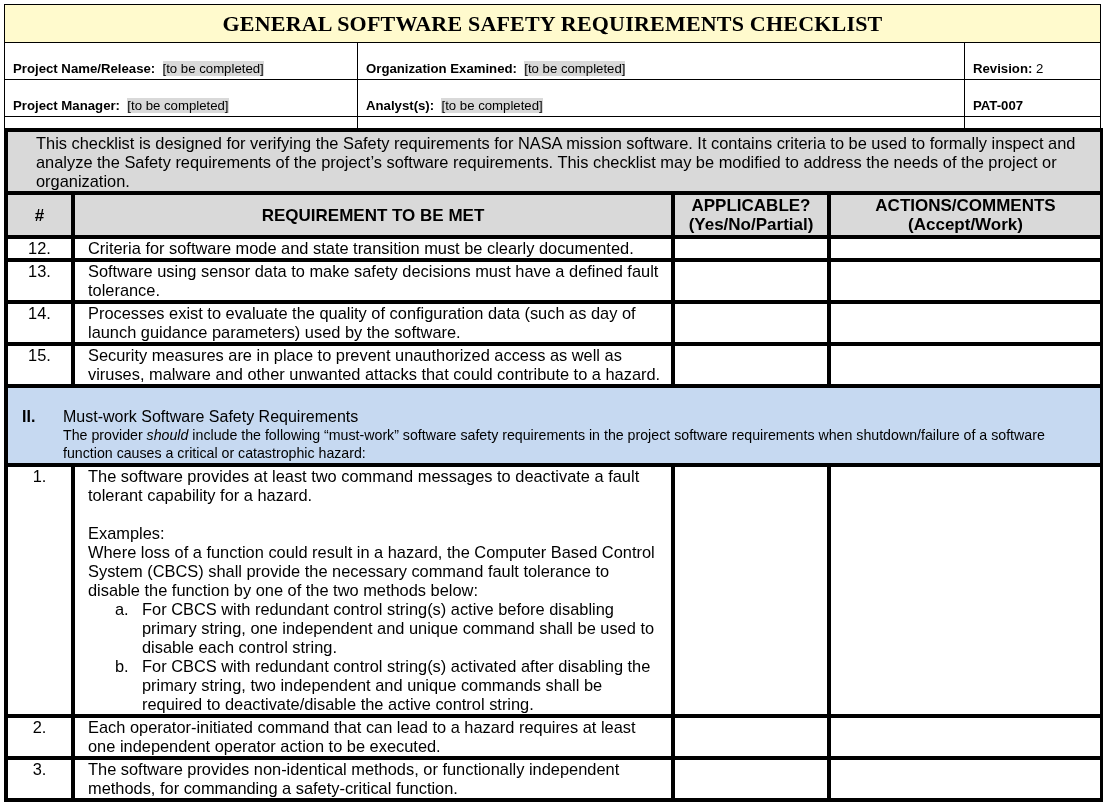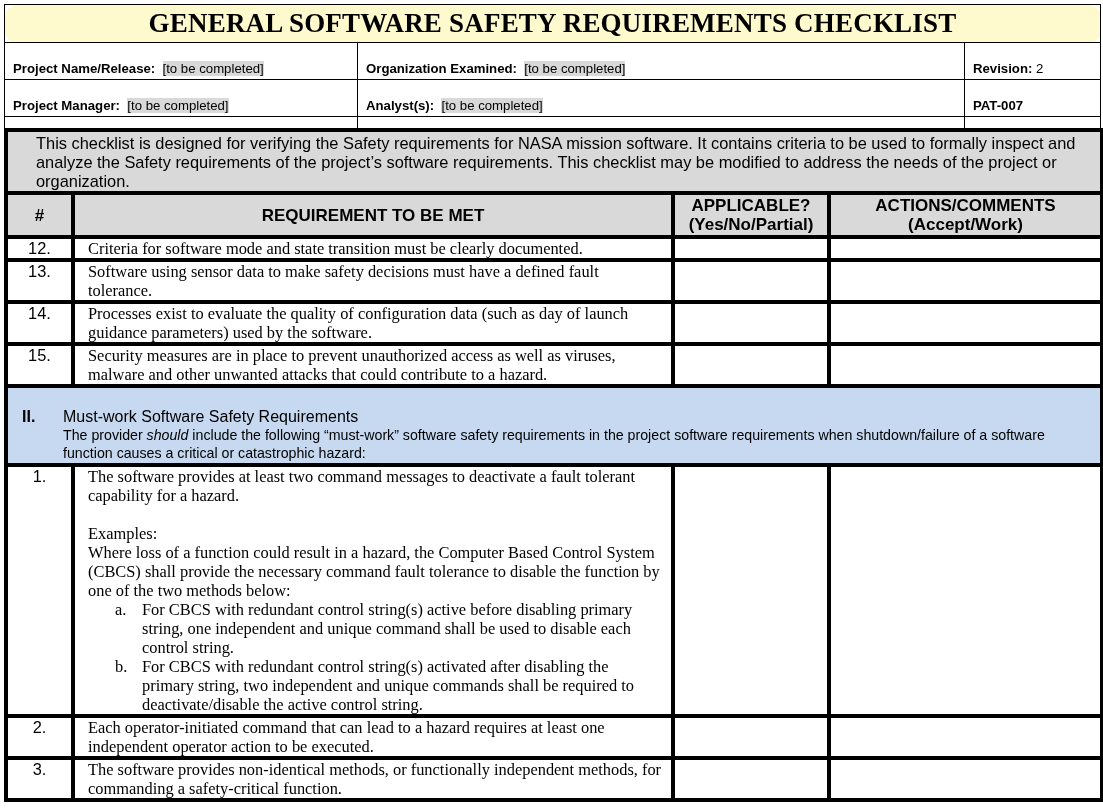--- a/index.html
+++ b/index.html
@@ -3,31 +3,31 @@
 <meta charset="utf-8">
 <style>
   html, body { margin:0; padding:0; background:#ffffff; }
   body { width:1103px; height:811px; position:relative; overflow:hidden;
          font-family:"Liberation Sans", sans-serif; color:#000; }
 
   
   #hdr { position:absolute; left:4px; top:4px; width:1096px; border-collapse:collapse; table-layout:fixed; }
   #hdr td { border:1px solid #000; padding:15px 0 0 8px; font-size:13.2px; height:21px; white-space:nowrap; overflow:hidden; }
   #hdr .title-cell { background:#fffacd; height:37px; padding:0; text-align:center;
-                     font-family:"Liberation Serif", serif; font-weight:bold; font-size:27px; letter-spacing:0.2px;border-radius:12px; }
+                     font-family:"Liberation Serif", serif; font-weight:bold; font-size:22px; letter-spacing:0.2px; }
   .lbl { font-weight:bold; }
   .fill { background:#d9d9d9; }
 
   
   #main { position:absolute; left:4px; top:128px; width:1096px; border-collapse:collapse; table-layout:fixed; }
   #main td { border:4px solid #000000; vertical-align:top; font-size:16.4px; line-height:19px; padding:0; }
   #main .intro { background:#d9d9d9; padding:2px 10px 0 28px; height:56px; }
   #main .colhead { background:#d9d9d9; font-weight:bold; text-align:center; vertical-align:middle; height:40px; font-size:17px; }
   #main .num { text-align:center; padding-top:0; }
-  #main .req { padding:0 8px 0 13px;font-family:Liberation Serif, serif; }
+  #main .req { padding:0 8px 0 13px; }
   #main .blank { }
   #main .section { background:#c6d9f1; padding:19px 8px 1px 14px; }
   .sec-row { display:flex; }
   .sec-num { width:41px; font-weight:bold; font-size:16px; }
   .sec-title { font-weight:normal; font-size:16px; }
   .sec-desc { padding-left:41px; font-size:14.2px; line-height:18px; }
   .sub { display:flex; padding-left:27px; }
   .sub-lbl { width:27px; flex:0 0 27px; }
   .gap { height:19px; }
 </style>

